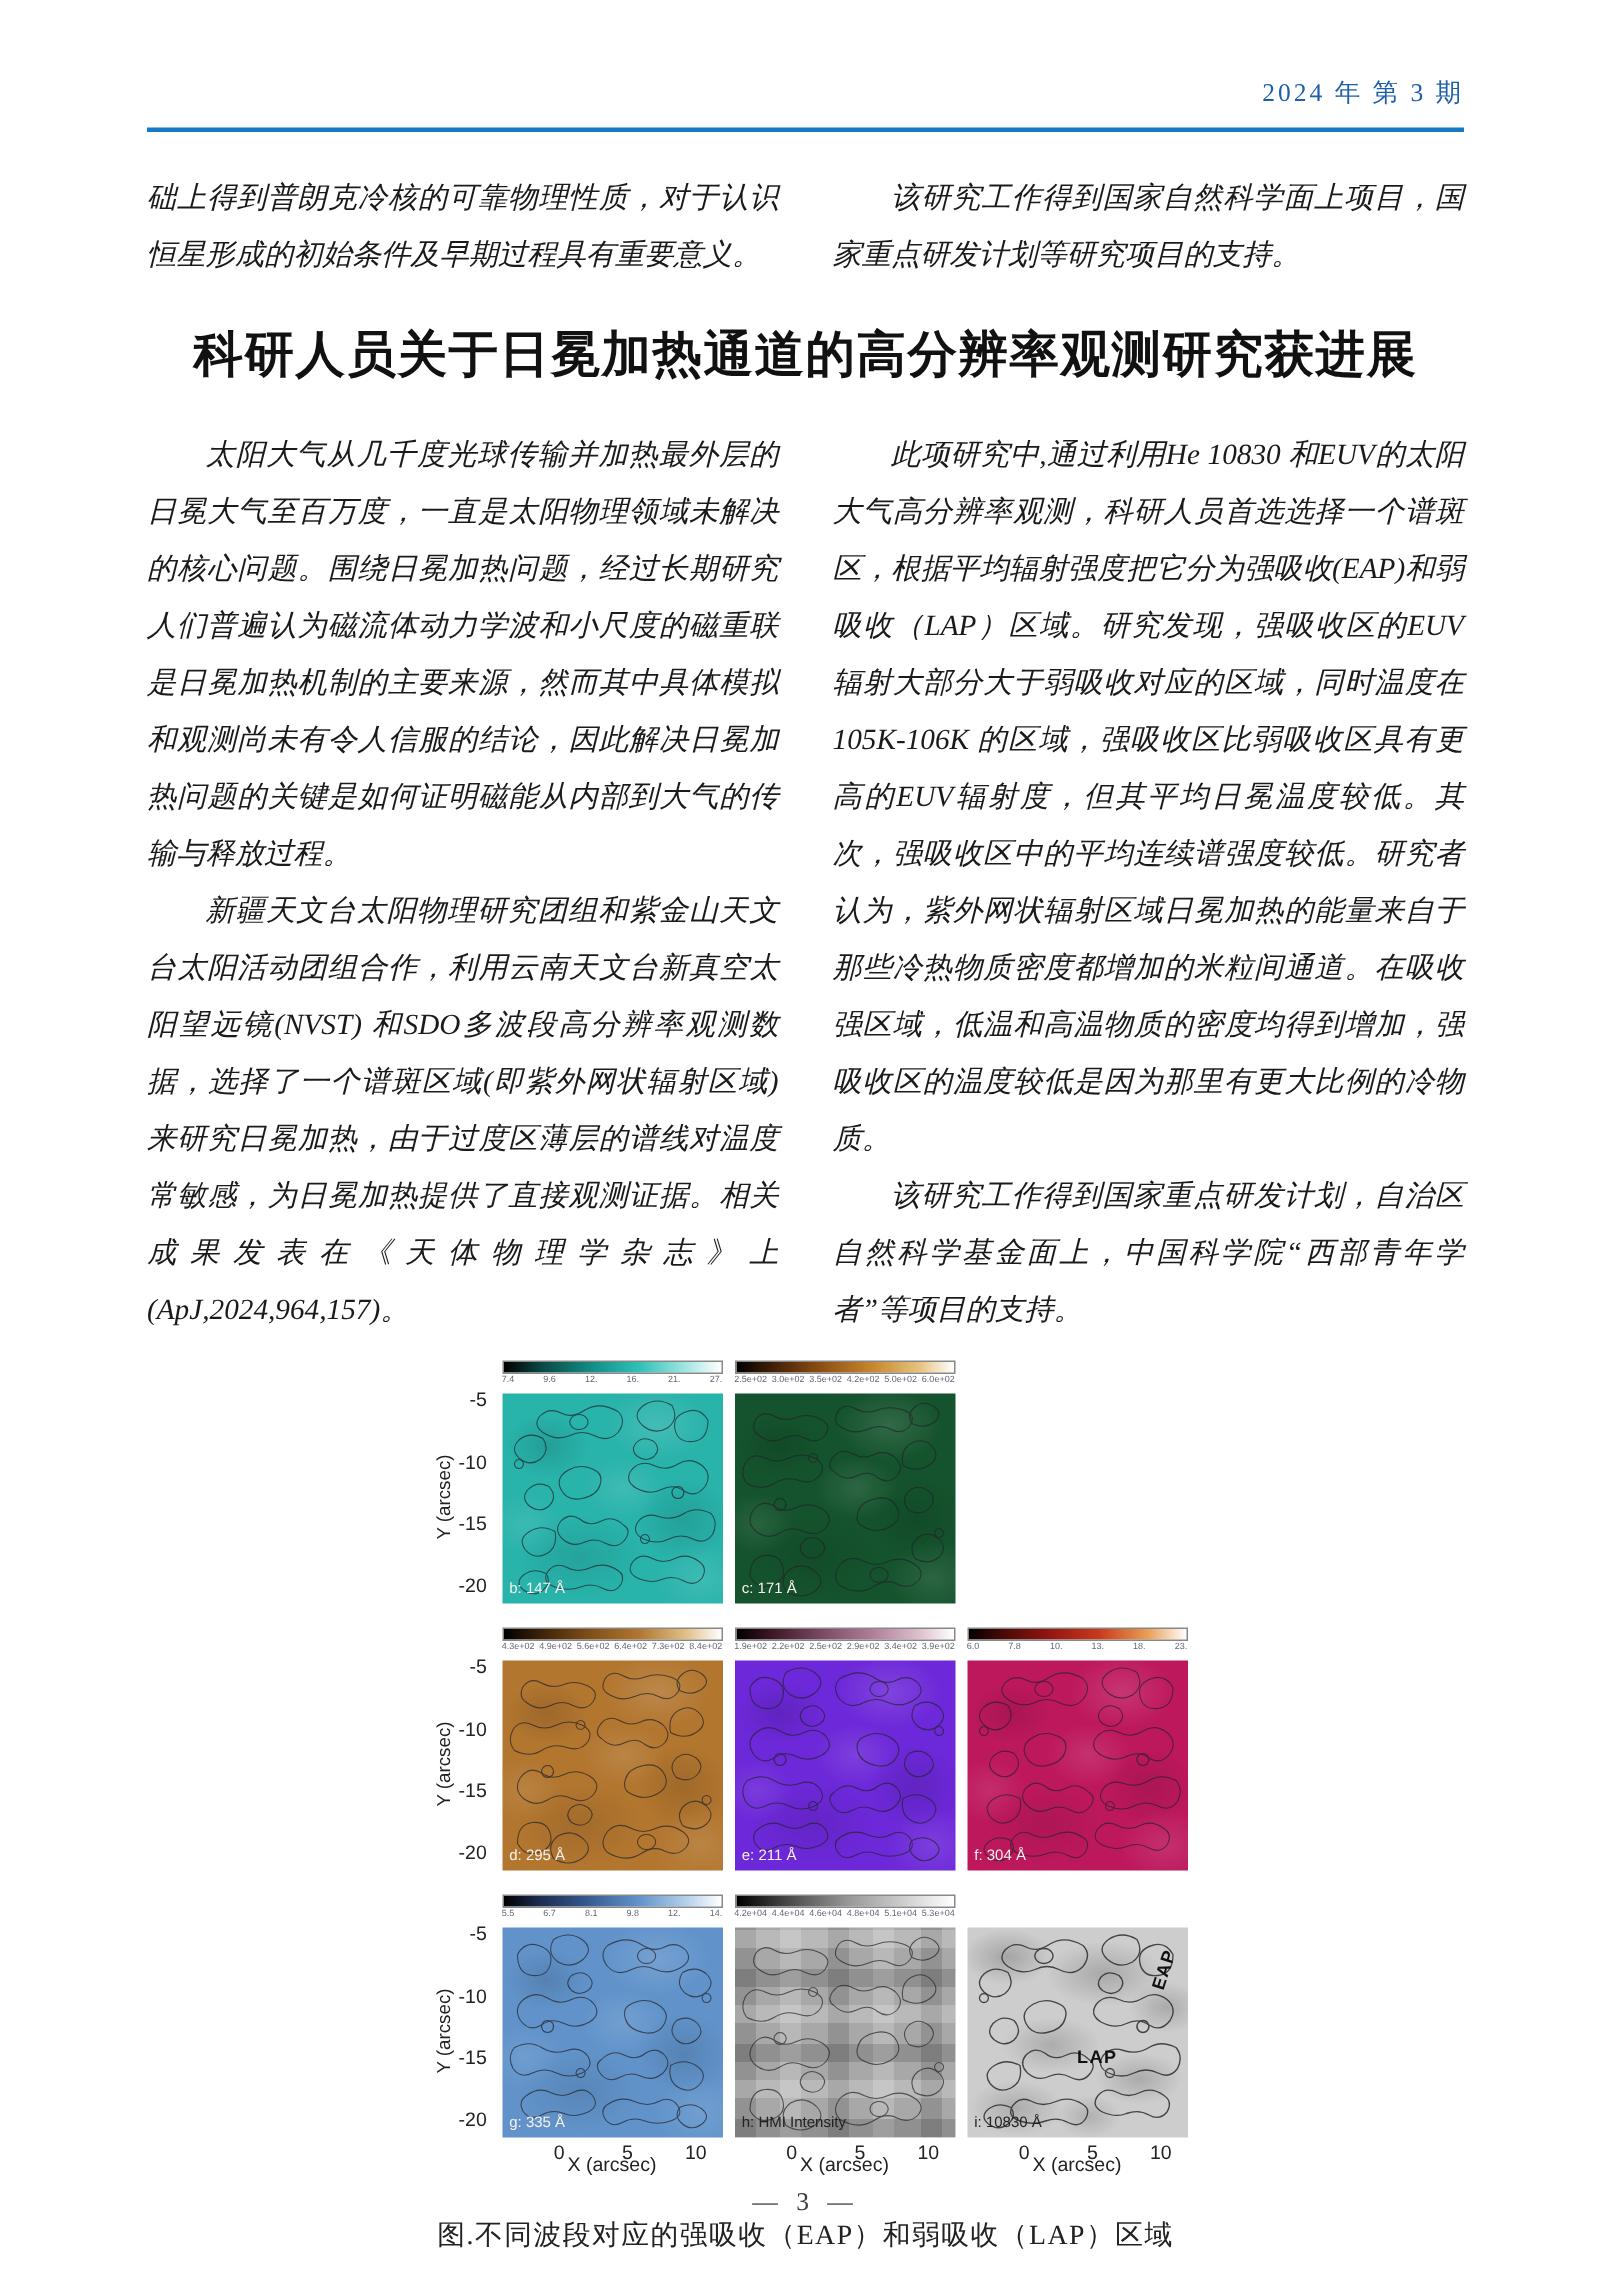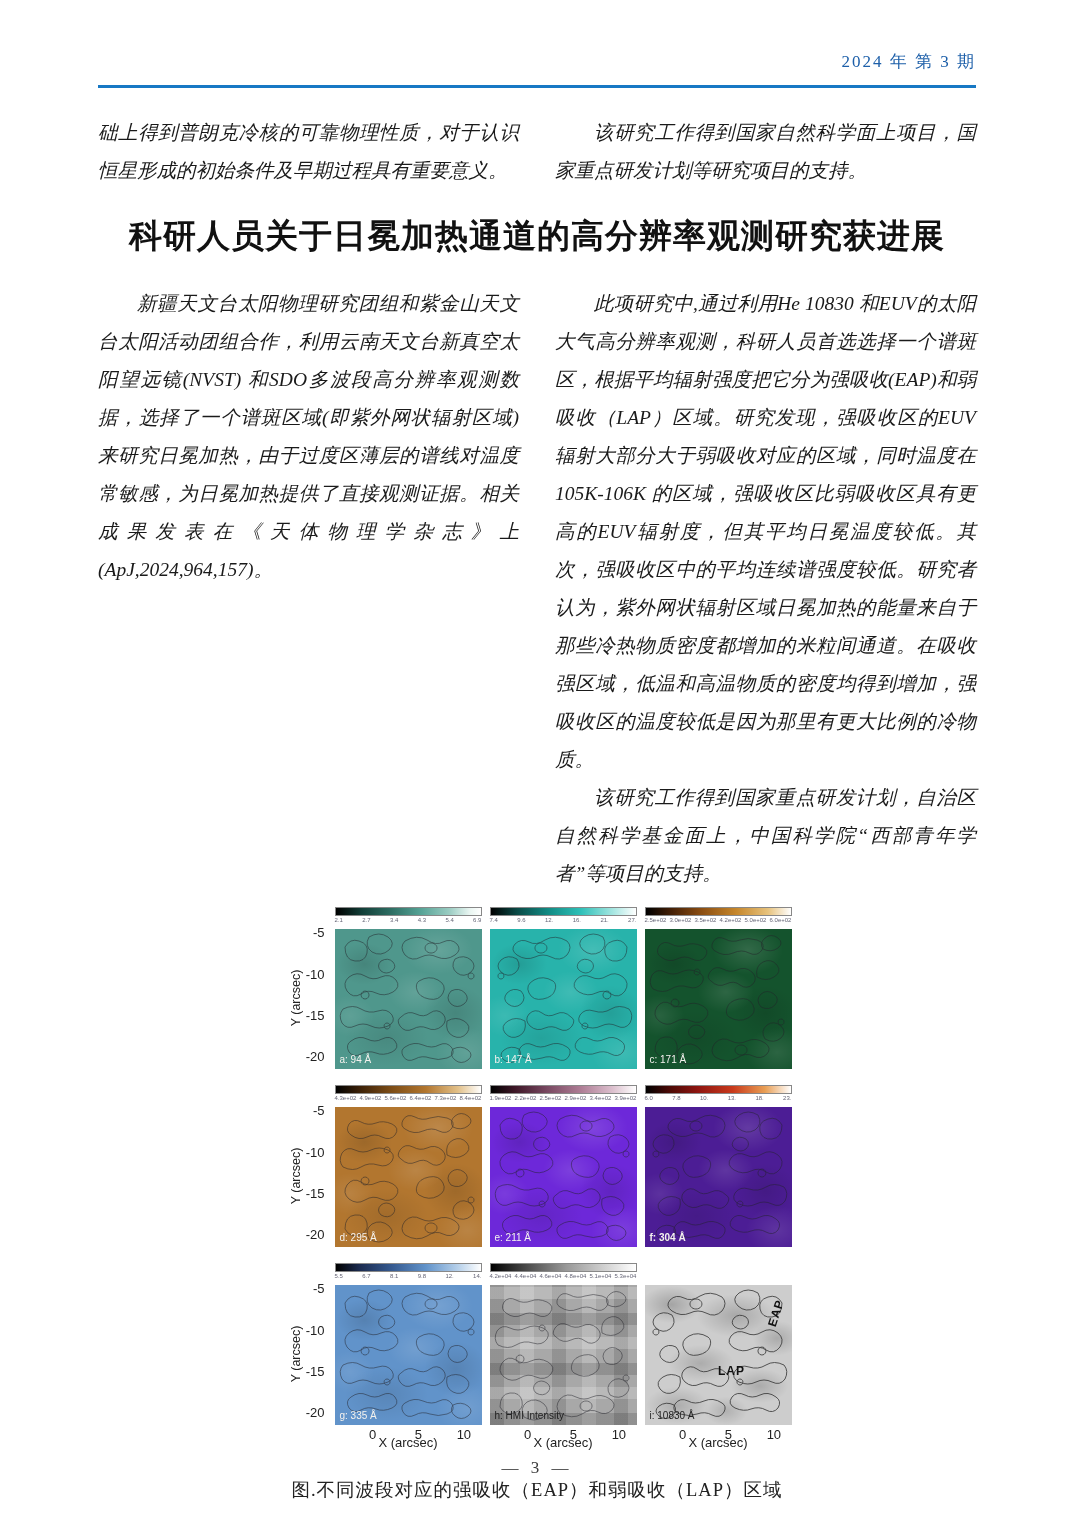--- a/index.html
+++ b/index.html
@@ -56,21 +56,21 @@
       radial-gradient(45px 40px at 82% 60%, rgba(0,0,0,.11), transparent 70%),
       radial-gradient(60px 40px at 35% 78%, rgba(0,0,0,.09), transparent 70%),
       radial-gradient(40px 30px at 55% 45%, rgba(255,255,255,.11), transparent 70%),
       radial-gradient(35px 30px at 10% 62%, rgba(255,255,255,.09), transparent 70%),
       radial-gradient(45px 35px at 90% 88%, rgba(255,255,255,.10), transparent 70%); }
   .panel-a { background:#4f978c; }
   .panel-b { background:#28b3ab; }
   .panel-c { background:#14532d; }
   .panel-d { background:#b2762f; }
   .panel-e { background:#6d28d9; }
-  .panel-f { background:#4c1d95;font-weight:bold; }
+  .panel-f { background:#be185d; }
   .panel-g { background:#6193ca; }
   .panel-h { background:#a8a8a8; }
   .panel-h::before { background-image:
       repeating-linear-gradient(0deg, rgba(0,0,0,.14) 0 12px, transparent 12px 26px, rgba(255,255,255,.20) 26px 38px, transparent 38px 50px),
       repeating-linear-gradient(90deg, rgba(0,0,0,.13) 0 14px, transparent 14px 30px, rgba(255,255,255,.18) 30px 44px, transparent 44px 62px); }
   .panel-i { background:#cdcdcd; }
   .panel-i::before { background-image:
       radial-gradient(42px 26px at 18% 14%, rgba(0,0,0,.20), transparent 72%),
       radial-gradient(55px 30px at 62% 22%, rgba(0,0,0,.18), transparent 72%),
       radial-gradient(34px 24px at 90% 38%, rgba(0,0,0,.17), transparent 72%),
@@ -141,59 +141,41 @@
       </div>
     <div class="col">
         <p>该研究工作得到国家自然科学面上项目，国家重点研发计划等研究项目的支持。</p>
       </div>
   </div>
 
   <h1 class="title">科研人员关于日冕加热通道的高分辨率观测研究获进展</h1>
 
   <div class="cols">
     <div class="col">
+      <p>太阳大气从几千度光球传输并加热最外层的日冕大气至百万度，一直是太阳物理领域未解决的核心问题。围绕日冕加热问题，经过长期研究人们普遍认为磁流体动力学波和小尺度的磁重联是日冕加热机制的主要来源，然而其中具体模拟和观测尚未有令人信服的结论，因此解决日冕加热问题的关键是如何证明磁能从内部到大气的传输与释放过程。</p>
       <p>新疆天文台太阳物理研究团组和紫金山天文台太阳活动团组合作，利用云南天文台新真空太阳望远镜(NVST) 和SDO多波段高分辨率观测数据，选择了一个谱斑区域(即紫外网状辐射区域) 来研究日冕加热，由于过度区薄层的谱线对温度常敏感，为日冕加热提供了直接观测证据。相关成果发表在《天体物理学杂志》上(ApJ,2024,964,157)。</p>
     </div>
     <div class="col">
       <p>此项研究中,通过利用He 10830 和EUV的太阳大气高分辨率观测，科研人员首选选择一个谱斑区，根据平均辐射强度把它分为强吸收(EAP)和弱吸收（LAP）区域。研究发现，强吸收区的EUV辐射大部分大于弱吸收对应的区域，同时温度在105K-106K 的区域，强吸收区比弱吸收区具有更高的EUV辐射度，但其平均日冕温度较低。其次，强吸收区中的平均连续谱强度较低。研究者认为，紫外网状辐射区域日冕加热的能量来自于那些冷热物质密度都增加的米粒间通道。在吸收强区域，低温和高温物质的密度均得到增加，强吸收区的温度较低是因为那里有更大比例的冷物质。</p>
       <p>该研究工作得到国家重点研发计划，自治区自然科学基金面上，中国科学院“西部青年学者”等项目的支持。</p>
     </div>
   </div>
 
   <figure>
 
     <div class="fig-row">
       <div class="yaxis">
         <span class="ylab">Y (arcsec)</span>
         <span class="ytick yt0">-5</span>
         <span class="ytick yt1">-10</span>
         <span class="ytick yt2">-15</span>
         <span class="ytick yt3">-20</span>
       </div>
       <div class="cell">
         <div class="cbar">
-          <div class="cbar-bar grad-a"></div>
-          <div class="cbar-ticks">
-            <span>2.1</span>
-              <span>2.7</span>
-              <span>3.4</span>
-              <span>4.3</span>
-              <span>5.4</span>
-              <span>6.9</span>
-          </div>
-        </div>
-        <div class="panel panel-a">
-          <svg class="contour" viewBox="0 0 147 140" preserveAspectRatio="none">
-              <use href="#contours"></use>
-            </svg>
-          <span class="plabel">a: 94 Å</span>
-        </div>
-      </div>
-      <div class="cell">
-        <div class="cbar">
           <div class="cbar-bar grad-b"></div>
           <div class="cbar-ticks">
             <span>7.4</span>
               <span>9.6</span>
               <span>12.</span>
               <span>16.</span>
               <span>21.</span>
               <span>27.</span>
           </div>
         </div>

